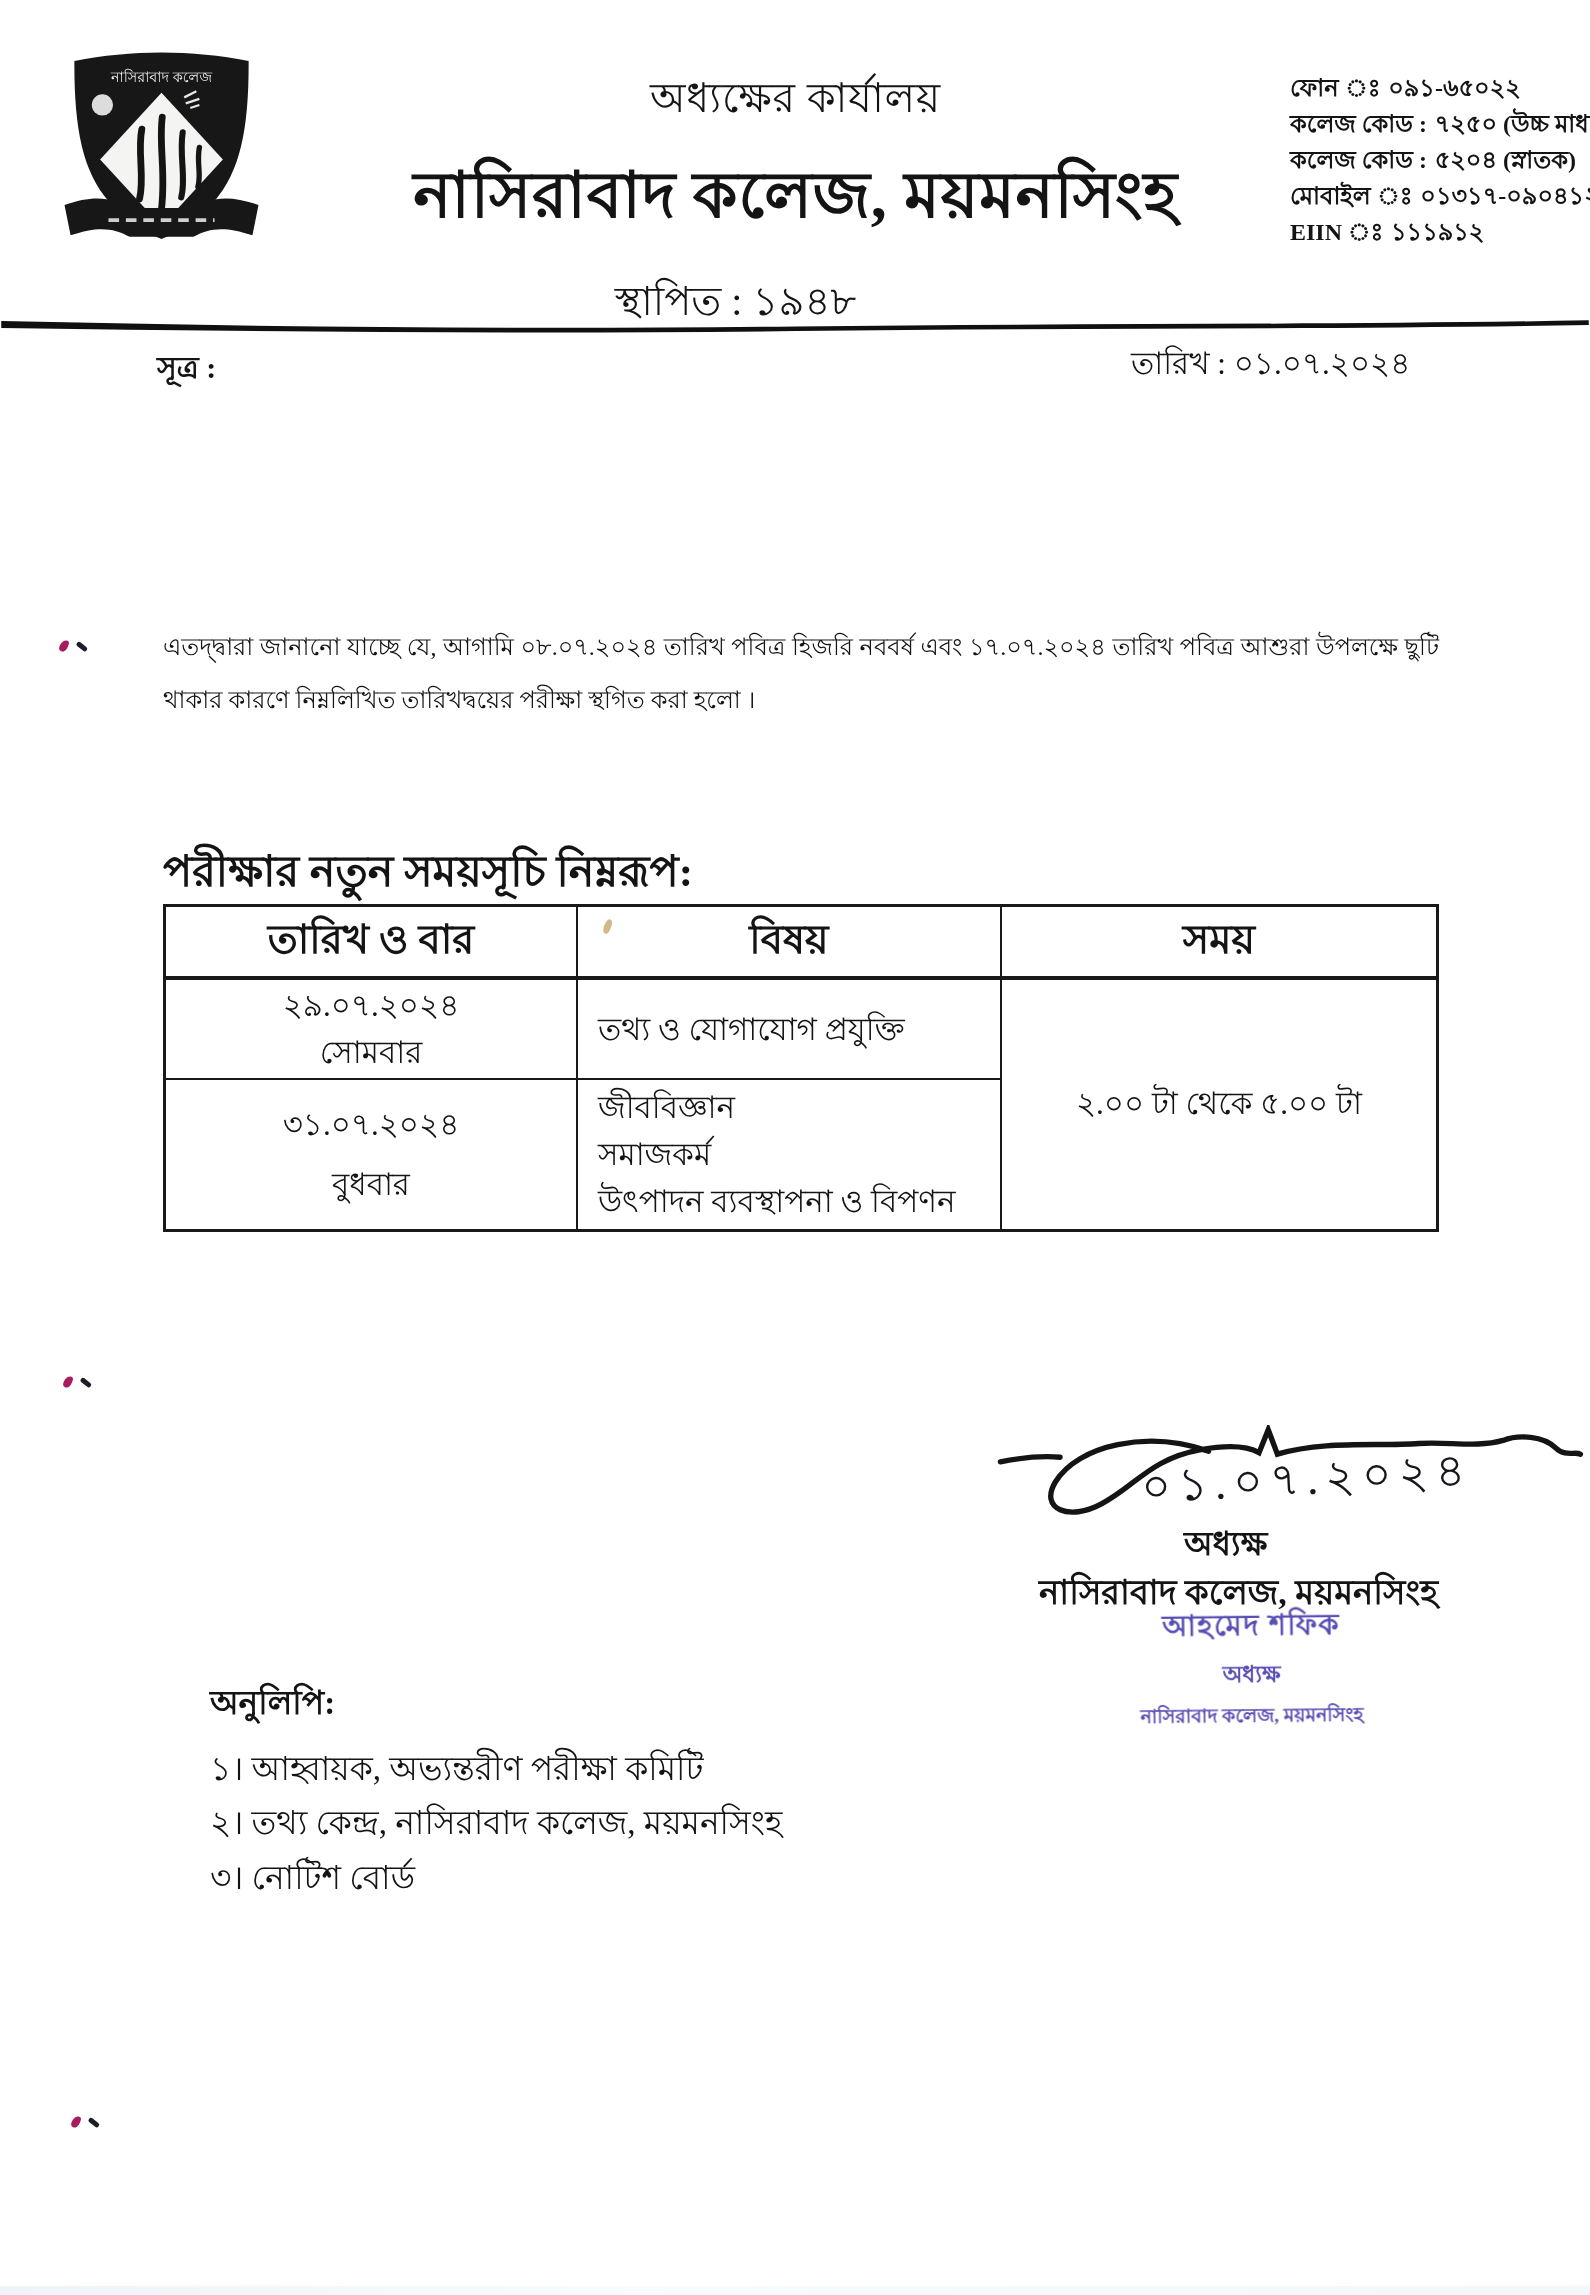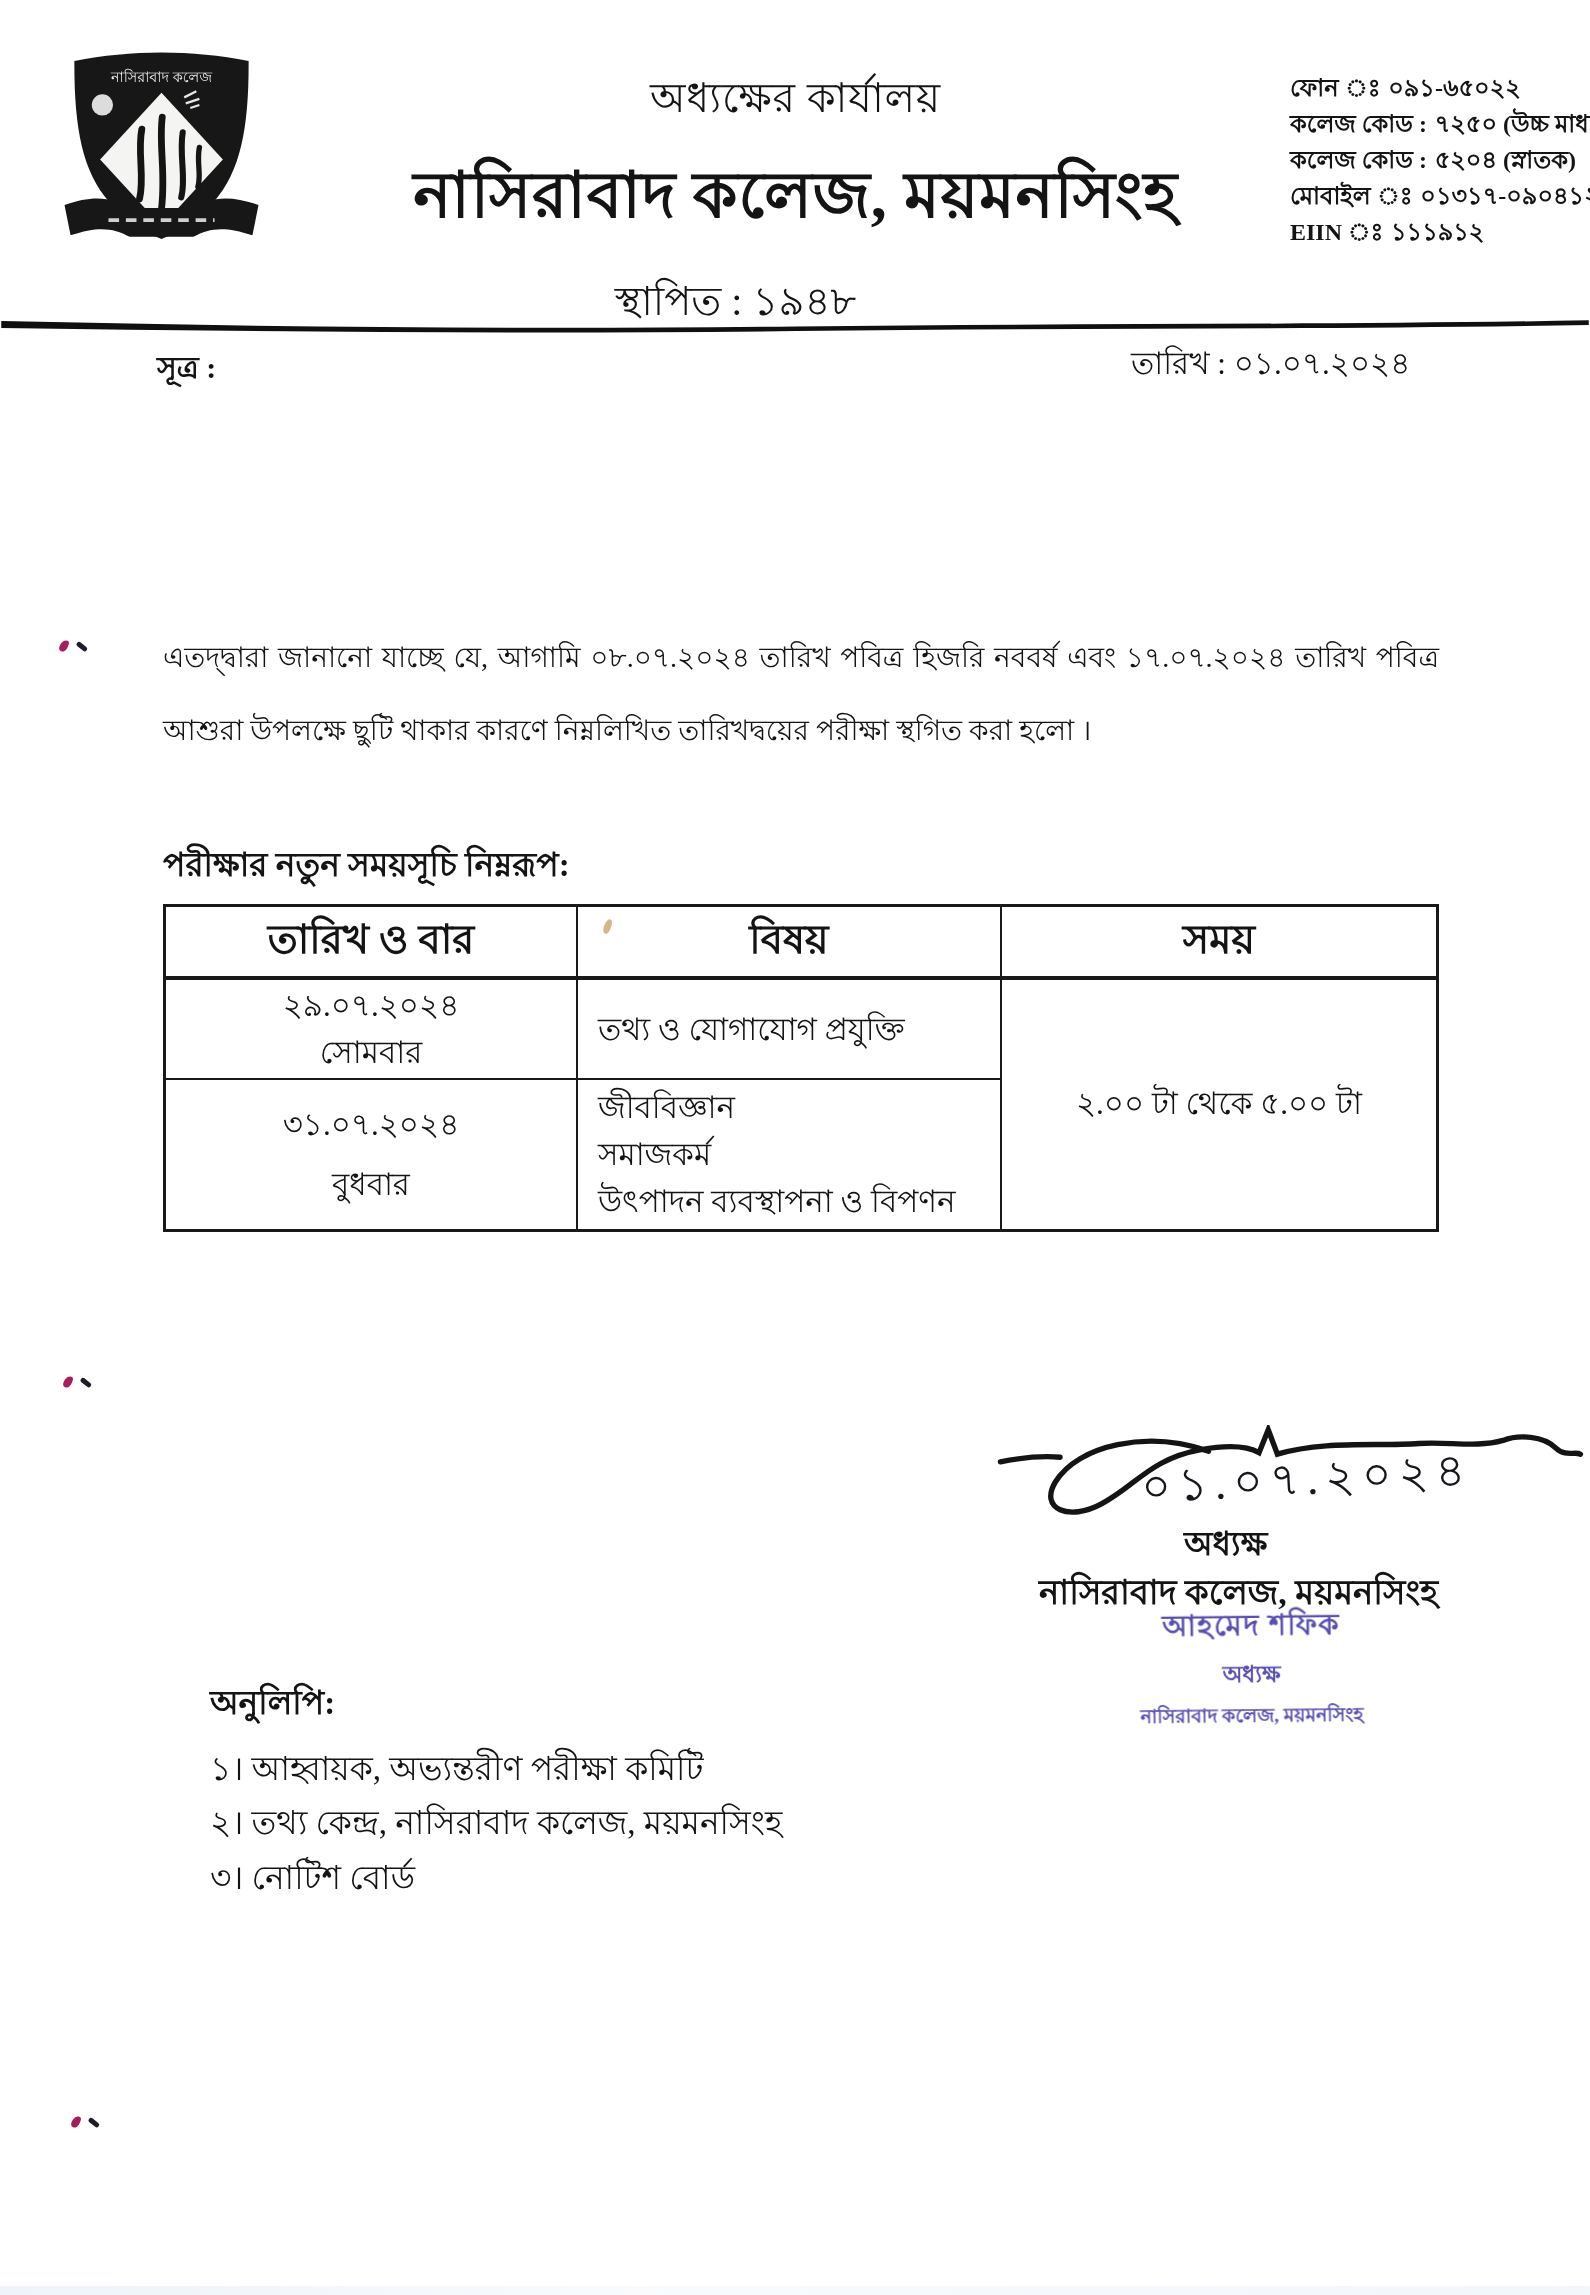--- a/index.html
+++ b/index.html
@@ -26,23 +26,23 @@
   
   .notice-title{
     position:absolute;left:0;top:494px;width:1590px;text-align:center;
     font-size:43px;font-weight:bold;
   }
   .notice-title span{
     text-decoration:underline;text-underline-offset:10.7px;text-decoration-thickness:3.1px;
   }
   .notice-body{
     position:absolute;left:163px;top:621px;width:1276px;
-    font-size:28px;line-height:73px;text-align:justify;
-  }
-  .schedule-intro{position:absolute;left:163px;top:839px;font-size:33px;font-weight:bold;}
+    font-size:24px;line-height:53px;text-align:justify;
+  }
+  .schedule-intro{position:absolute;left:163px;top:839px;font-size:43px;font-weight:bold;}
   
   .table-wrap{position:absolute;left:163px;top:904px;width:1276px;}
   table.sched{border-collapse:collapse;width:100%;table-layout:fixed;}
   table.sched th,table.sched td{border:2.3px solid #191919;}
   table.sched{border:3.1px solid #191919;}
   table.sched th{
     height:54px;font-size:40px;font-weight:bold;text-align:center;
     border-bottom:4.6px solid #191919;position:relative;
   }
   table.sched td{font-size:31px;vertical-align:middle;}

